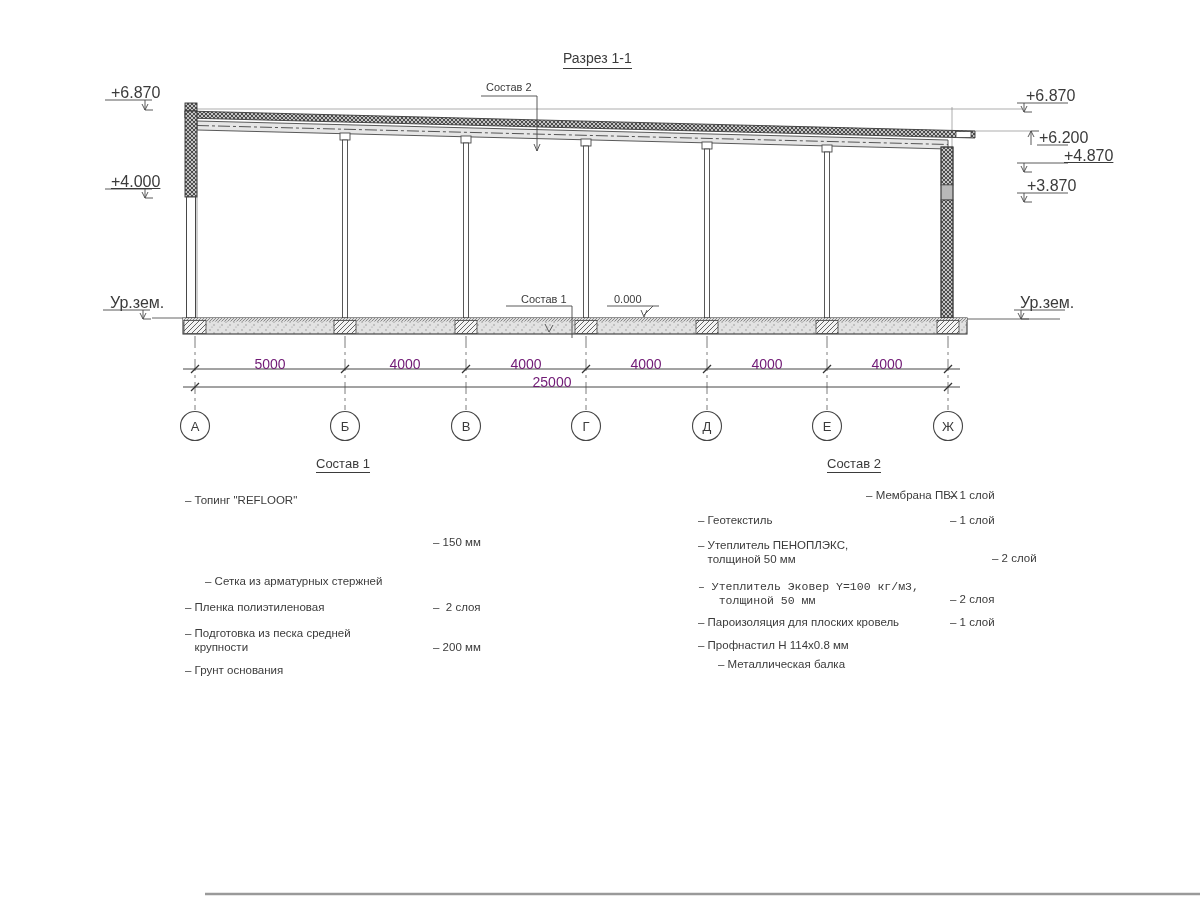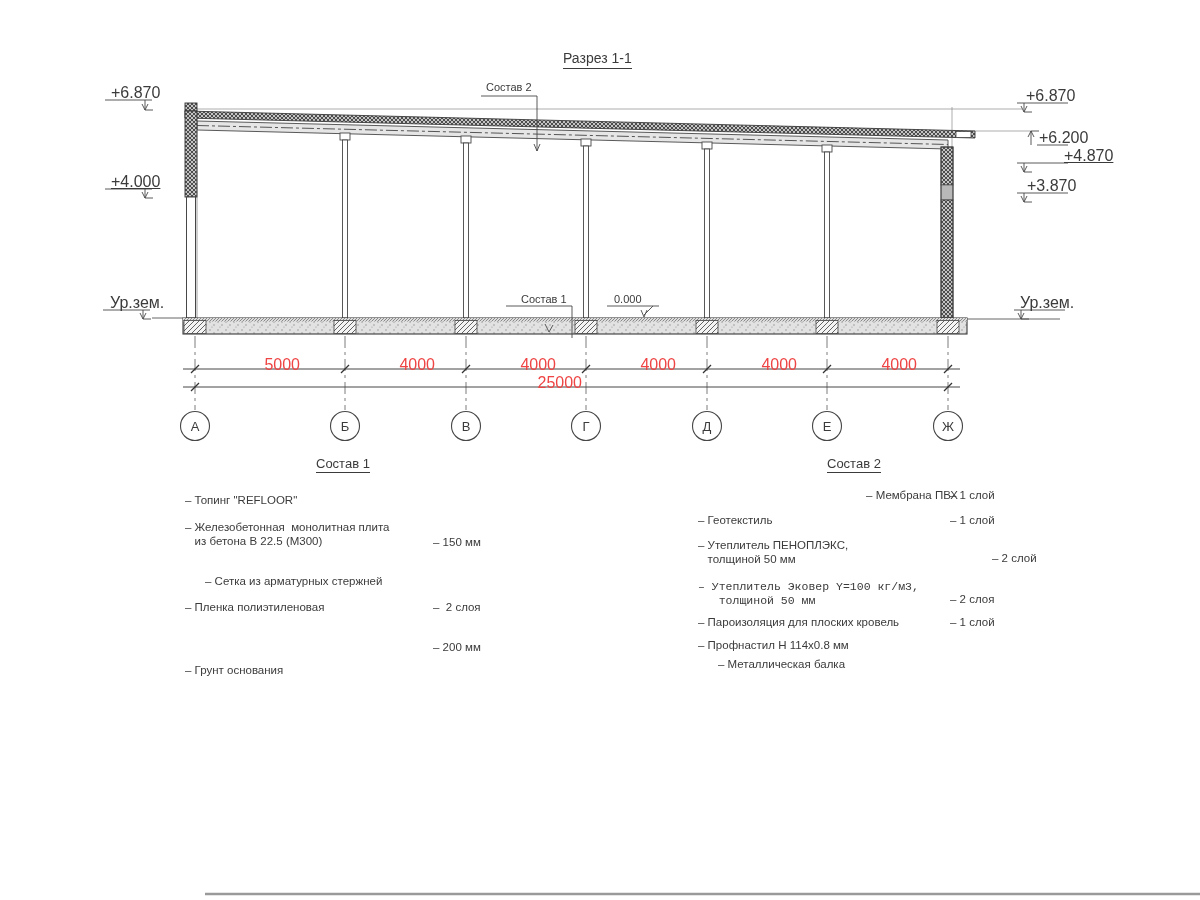--- a/index.html
+++ b/index.html
@@ -2,21 +2,21 @@
 <html><head>
 <meta charset="utf-8">
 <style>
   html,body { margin:0; padding:0; background:#fff; }
   .canvas {
     position:relative; width:1200px; height:900px; background:#ffffff;
     font-family:"Liberation Sans", sans-serif; color:#3b3b3b; overflow:hidden;
   }
   svg.drawing { position:absolute; left:0; top:0; }
   .lbl { position:absolute; font-size:16px; line-height:12px; color:#3b3b3b; white-space:pre; }
-  .dimnum { position:absolute; font-size:16px; color:#ef4444; text-align:right; width:60px; }
+  .dimnum { position:absolute; font-size:14px; color:#701a75; text-align:center; width:60px; }
   .axis-letter { position:absolute; font-size:13px; color:#3b3b3b; width:30px; text-align:center; }
   .drawing-title { position:absolute; font-size:14px; color:#3b3b3b;
     border-bottom:1px solid #3b3b3b; padding-bottom:2px; }
   .list-heading { position:absolute; font-size:13px; color:#3b3b3b;
     border-bottom:1px solid #3b3b3b; padding-bottom:1px; }
   .item-name { position:absolute; font-size:11.5px; line-height:13.5px;
     width:285px; white-space:pre-wrap; color:#3b3b3b; }
   .item-val { position:absolute; font-size:11.5px; white-space:pre; color:#3b3b3b; }
   .callout { font-size:11px; }
 </style>
@@ -211,26 +211,26 @@
   <span class="axis-letter" style="left:180px; top:419px;">А</span>
   <span class="axis-letter" style="left:330px; top:419px;">Б</span>
   <span class="axis-letter" style="left:451px; top:419px;">В</span>
   <span class="axis-letter" style="left:571px; top:419px;">Г</span>
   <span class="axis-letter" style="left:692px; top:419px;">Д</span>
   <span class="axis-letter" style="left:812px; top:419px;">Е</span>
   <span class="axis-letter" style="left:933px; top:419px;">Ж</span>
 
   <div class="list-heading" style="left:316px; top:456px;">Состав 1</div>
   <div class="item-name" style="left:185px; top:494px;">– Топинг "REFLOOR"</div>
-  <div class="item-name" style="left:185px; top:521px;">– Железобетонная  монолитная плита
-   из бетона В 22.5 (М300)</div>
   <div class="item-val" style="left:433px; top:536px;">– 150 мм</div>
   <div class="item-name" style="left:185px; top:575px;margin-left:20px;">– Сетка из арматурных стержней</div>
   <div class="item-name" style="left:185px; top:601px;">– Пленка полиэтиленовая</div>
   <div class="item-val" style="left:433px; top:601px;">–  2 слоя</div>
+  <div class="item-name" style="left:185px; top:627px;">– Подготовка из песка средней
+   крупности</div>
   <div class="item-val" style="left:433px; top:641px;">– 200 мм</div>
   <div class="item-name" style="left:185px; top:664px;">– Грунт основания</div>
 
   <div class="list-heading" style="left:827px; top:456px;">Состав 2</div>
   <div class="item-name" style="left:673px; top:489px;text-align:right;">– Мембрана ПВХ</div>
   <div class="item-val" style="left:950px; top:489px;">– 1 слой</div>
   <div class="item-name" style="left:698px; top:514px;">– Геотекстиль</div>
   <div class="item-val" style="left:950px; top:514px;">– 1 слой</div>
   <div class="item-name" style="left:698px; top:539px;">– Утеплитель ПЕНОПЛЭКС,
    толщиной 50 мм</div>

